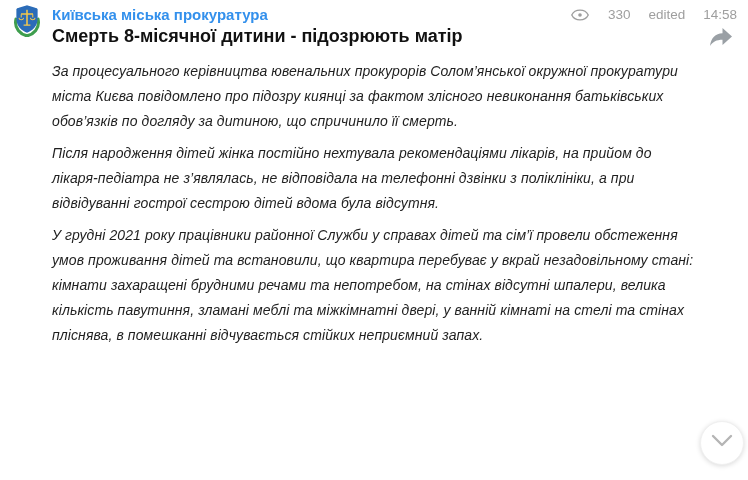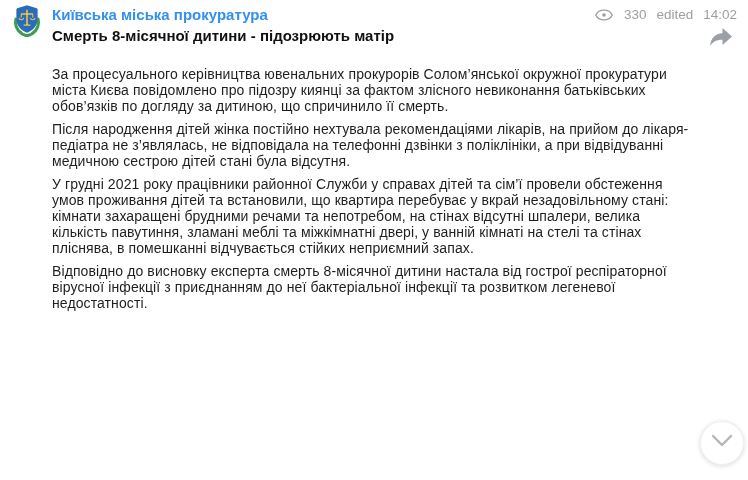--- a/index.html
+++ b/index.html
@@ -26,34 +26,35 @@
     width: 645px;
   }
 
   .channel-name {
     color: var(--accent, #3390ec);
     font-weight: bold; font-size: 15px; line-height: 19px;
     cursor: pointer; display: inline-block;
   }
 
   .msg-title {
-    font-weight: bold; font-size: 15px; line-height: 20px;
-    color: #111; margin-top: 2px; margin-bottom: 20px;
+    font-weight: bold; font-size: 18px; line-height: 20px;
+    color: #111; margin-top: 2px; margin-bottom: 13px;
   }
 
   .body-text p {
-    font-size: 14px; line-height: 16px;
+    font-size: 14px; line-height: 25px;
     color: #1f1f1f;
     margin: 0 0 7px 0;
     letter-spacing: 0.1px;
+    font-style: italic;
   }
 
   .meta {
     position: absolute; right: 11px; top: 7px;
-    display: flex; align-items: center; gap: 10px;
+    display: flex; align-items: center; gap: 18px;
     color: var(--meta, #9e9e9e); font-size: 13.5px;
     white-space: nowrap;
   }
   .meta .eye { display: inline-flex; margin-right: 1px; }
 
   .forward-btn {
     position: absolute; right: 15px; top: 28px;
     width: 24px; height: 20px; cursor: pointer;
     display: flex; align-items: center; justify-content: center;
     background: transparent; border: none;
@@ -90,39 +91,38 @@
 
   <div class="meta">
     <span class="eye">
       <svg width="18" height="12" viewBox="0 0 24 16">
         <path d="M12 1.5 C6.8 1.5 2.8 4.3 1 8 C2.8 11.7 6.8 14.5 12 14.5 C17.2 14.5 21.2 11.7 23 8 C21.2 4.3 17.2 1.5 12 1.5 Z" fill="none" stroke="#9e9e9e" stroke-width="1.8"></path>
         <circle cx="12" cy="8" r="2.4" fill="#9e9e9e"></circle>
       </svg>
     </span>
     <span>330</span>
     <span>edited</span>
-    <span>14:02</span>
+    <span>14:58</span>
   </div>
 
   <button class="forward-btn">
     <span>
       <svg width="24" height="20" viewBox="0 0 24 20">
         <path d="M13.5 1 L23 9.5 L13.5 18 V12.8 C7.5 12.8 3.8 14.8 1 19 C1.8 11 6.5 6.3 13.5 6.2 Z" fill="#9aa0a5"></path>
       </svg>
     </span>
   </button>
 
   <div class="content">
     <div class="channel-name">Київська міська прокуратура</div>
     <div class="msg-title">Смерть 8-місячної дитини - підозрюють матір</div>
     <div class="body-text">
       <p>За процесуального керівництва ювенальних прокурорів Солом’янської окружної прокуратури міста Києва повідомлено про підозру киянці за фактом злісного невиконання батьківських обов’язків по догляду за дитиною, що спричинило її смерть.</p>
-      <p>Після народження дітей жінка постійно нехтувала рекомендаціями лікарів, на прийом до лікаря-педіатра не з’являлась, не відповідала на телефонні дзвінки з поліклініки, а при відвідуванні медичною сестрою дітей стані була відсутня.</p>
+      <p>Після народження дітей жінка постійно нехтувала рекомендаціями лікарів, на прийом до лікаря-педіатра не з’являлась, не відповідала на телефонні дзвінки з поліклініки, а при відвідуванні гострої сестрою дітей вдома була відсутня.</p>
       <p>У грудні 2021 року працівники районної Служби у справах дітей та сім’ї провели обстеження умов проживання дітей та встановили, що квартира перебуває у вкрай незадовільному стані: кімнати захаращені брудними речами та непотребом, на стінах відсутні шпалери, велика кількість павутиння, зламані меблі та міжкімнатні двері, у ванній кімнаті на стелі та стінах пліснява, в помешканні відчувається стійких неприємний запах.</p>
-      <p>Відповідно до висновку експерта смерть 8-місячної дитини настала від гострої респіраторної вірусної інфекції з приєднанням до неї бактеріальної інфекції та розвитком легеневої недостатності.</p>
     </div>
   </div>
 
   <div class="scroll-down-btn">
     <span>
       <svg width="24" height="16" viewBox="0 0 24 16">
         <polyline points="3,3 12,12 21,3" fill="none" stroke="#b5b5b5" stroke-width="2.4" stroke-linecap="round" stroke-linejoin="round"></polyline>
       </svg>
     </span>
   </div>

